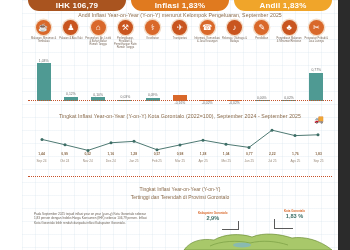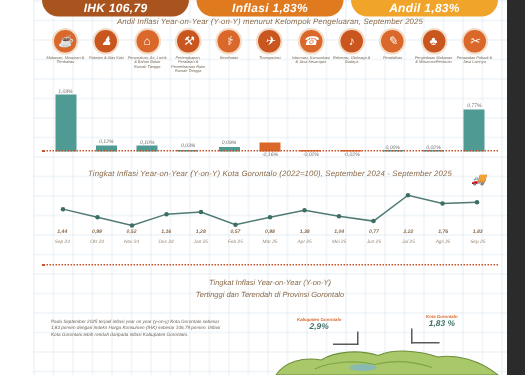--- a/index.html
+++ b/index.html
@@ -10,21 +10,20 @@
     position:relative;
   }
   .page{
     position:absolute;left:22px;top:0;width:316px;height:250px;
     background:#ffffff;
     background-image:
       linear-gradient(to right,rgba(210,225,235,.28) 1px,transparent 1px),
       linear-gradient(to bottom,rgba(210,225,235,.28) 1px,transparent 1px);
     background-size:13px 13px;
     overflow:hidden;
-    font-style:italic;
   }
   .edge-right{position:absolute;right:0;top:0;width:12px;height:250px;background:#2b2b2b;}
   .edge-left{position:absolute;left:0;top:0;width:22px;height:250px;background:#ffffff;}
 
   
   .pills{position:absolute;left:6px;top:-12px;width:304px;display:flex;gap:5px;}
   .pill{flex:1;height:22px;border-radius:11px;display:flex;align-items:flex-end;
         justify-content:center;color:#fff;font-size:8px;font-weight:bold;padding-bottom:1px;
         letter-spacing:.2px;overflow:hidden;}
   .pill.p1{background:#a9541f;}

